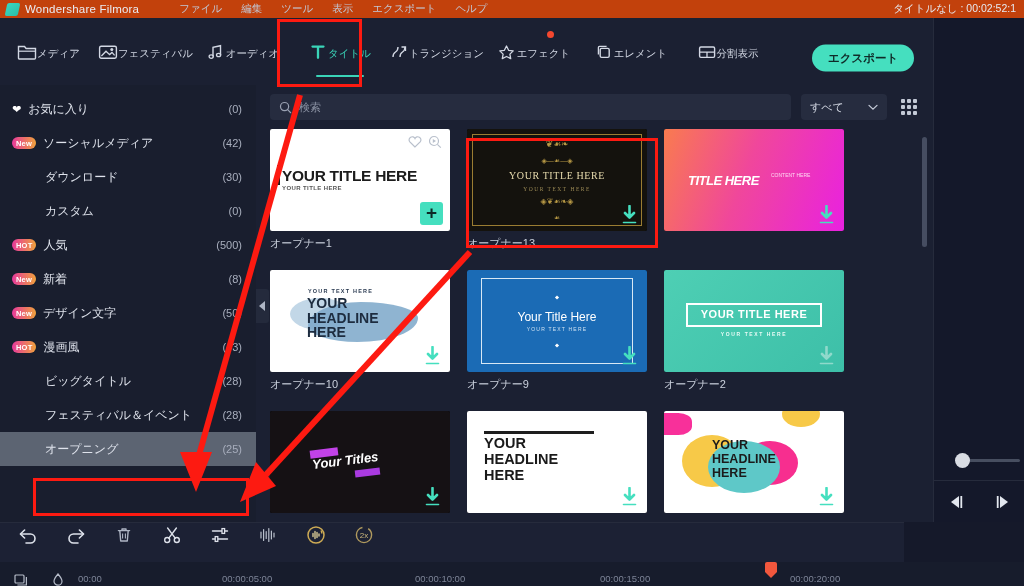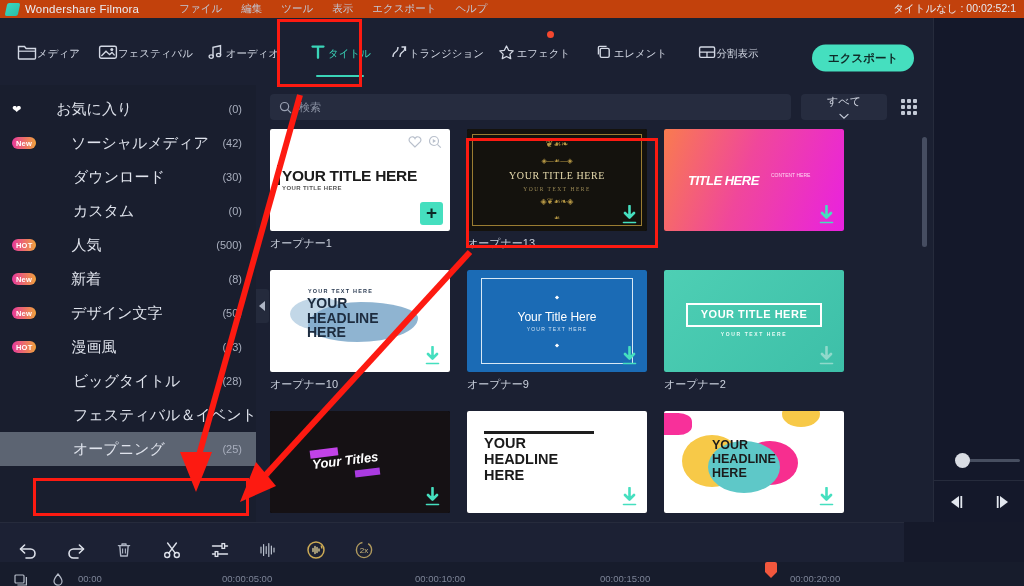--- a/index.html
+++ b/index.html
@@ -69,38 +69,38 @@
   }
   .side-item.selected { background: #5c6472; }
   .side-item .s-badge {
     font-size: 7.5px; color: #fff; font-weight: bold; border-radius: 6px;
     padding: 1.5px 4px; margin-right: 7px; letter-spacing: .2px;
     background: linear-gradient(90deg,#e6399b 0%, #f0a23c 100%);
     flex: 0 0 auto;
   }
   .side-item .s-heart { margin-right: 7px; color: #fff; font-size: 11px; line-height: 1; }
   .side-item .s-spacer { width: 33px; flex: 0 0 auto; }
-  .side-item .s-label { font-size: 15px; color: #dfe3ec; white-space: nowrap; margin-left: 28px; }
+  .side-item .s-label { font-size: 12px; color: #dfe3ec; white-space: nowrap; }
   .side-item .s-count { margin-left: auto; font-size: 11px; color: #a8aebd; }
 
   
   .content {
     position: absolute; top: 85px; left: 256px; width: 677px; height: 437px;
     background: #1b2032;
   }
   .searchrow { height: 44px; display: flex; align-items: center; padding: 0 14px; }
   .searchbox {
     flex: 1 1 auto; height: 26px; background: #262c3f; border-radius: 4px;
     display: flex; align-items: center; padding: 0 9px; gap: 7px;
   }
   .searchbox .sph { font-size: 11px; color: #8e95a6; }
   .allsel {
     margin-left: 10px; width: 86px; height: 26px; background: #262c3f;
     border-radius: 4px; display: flex; align-items: center;
-    justify-content: space-between; padding: 0 9px; cursor: pointer; flex-direction: column;
+    justify-content: space-between; padding: 0 9px; cursor: pointer;
   }
   .allsel .aslabel { font-size: 11px; color: #d5dae5; }
   .gridicon {
     margin-left: 12px; width: 20px; height: 20px; display: grid;
     grid-template-columns: repeat(3,1fr); grid-template-rows: repeat(3,1fr);
     gap: 2px; cursor: pointer; padding: 2px;
   }
   .gridicon i { background: #c3c9d6; border-radius: 1px; display: block; }
 
   .grid {
@@ -149,21 +149,21 @@
   }
   .prev-ctrls {
     position: absolute; top: 462px; left: 0; width: 91px; height: 42px;
     display: flex; align-items: center; justify-content: space-around;
     border-top: 1px solid #262b3c;
   }
 
   
   .bottombar {
     position: absolute; top: 522px; left: 0; width: 904px; height: 40px;
-    background: #1c2134; display: flex; align-items: flex-end; gap: 24px; padding-left: 16px;
+    background: #1c2134; display: flex; align-items: flex-start; gap: 24px; padding-left: 16px;
     border-top: 1px solid #262b3c;
   }
   .bticon { width: 24px; height: 24px; display:flex; align-items:center; justify-content:center; cursor: pointer; }
 
   
   .ruler {
     position: absolute; top: 562px; left: 0; width: 1024px; height: 24px;
     background: #171c2c;
   }
   .ruler .tick {

